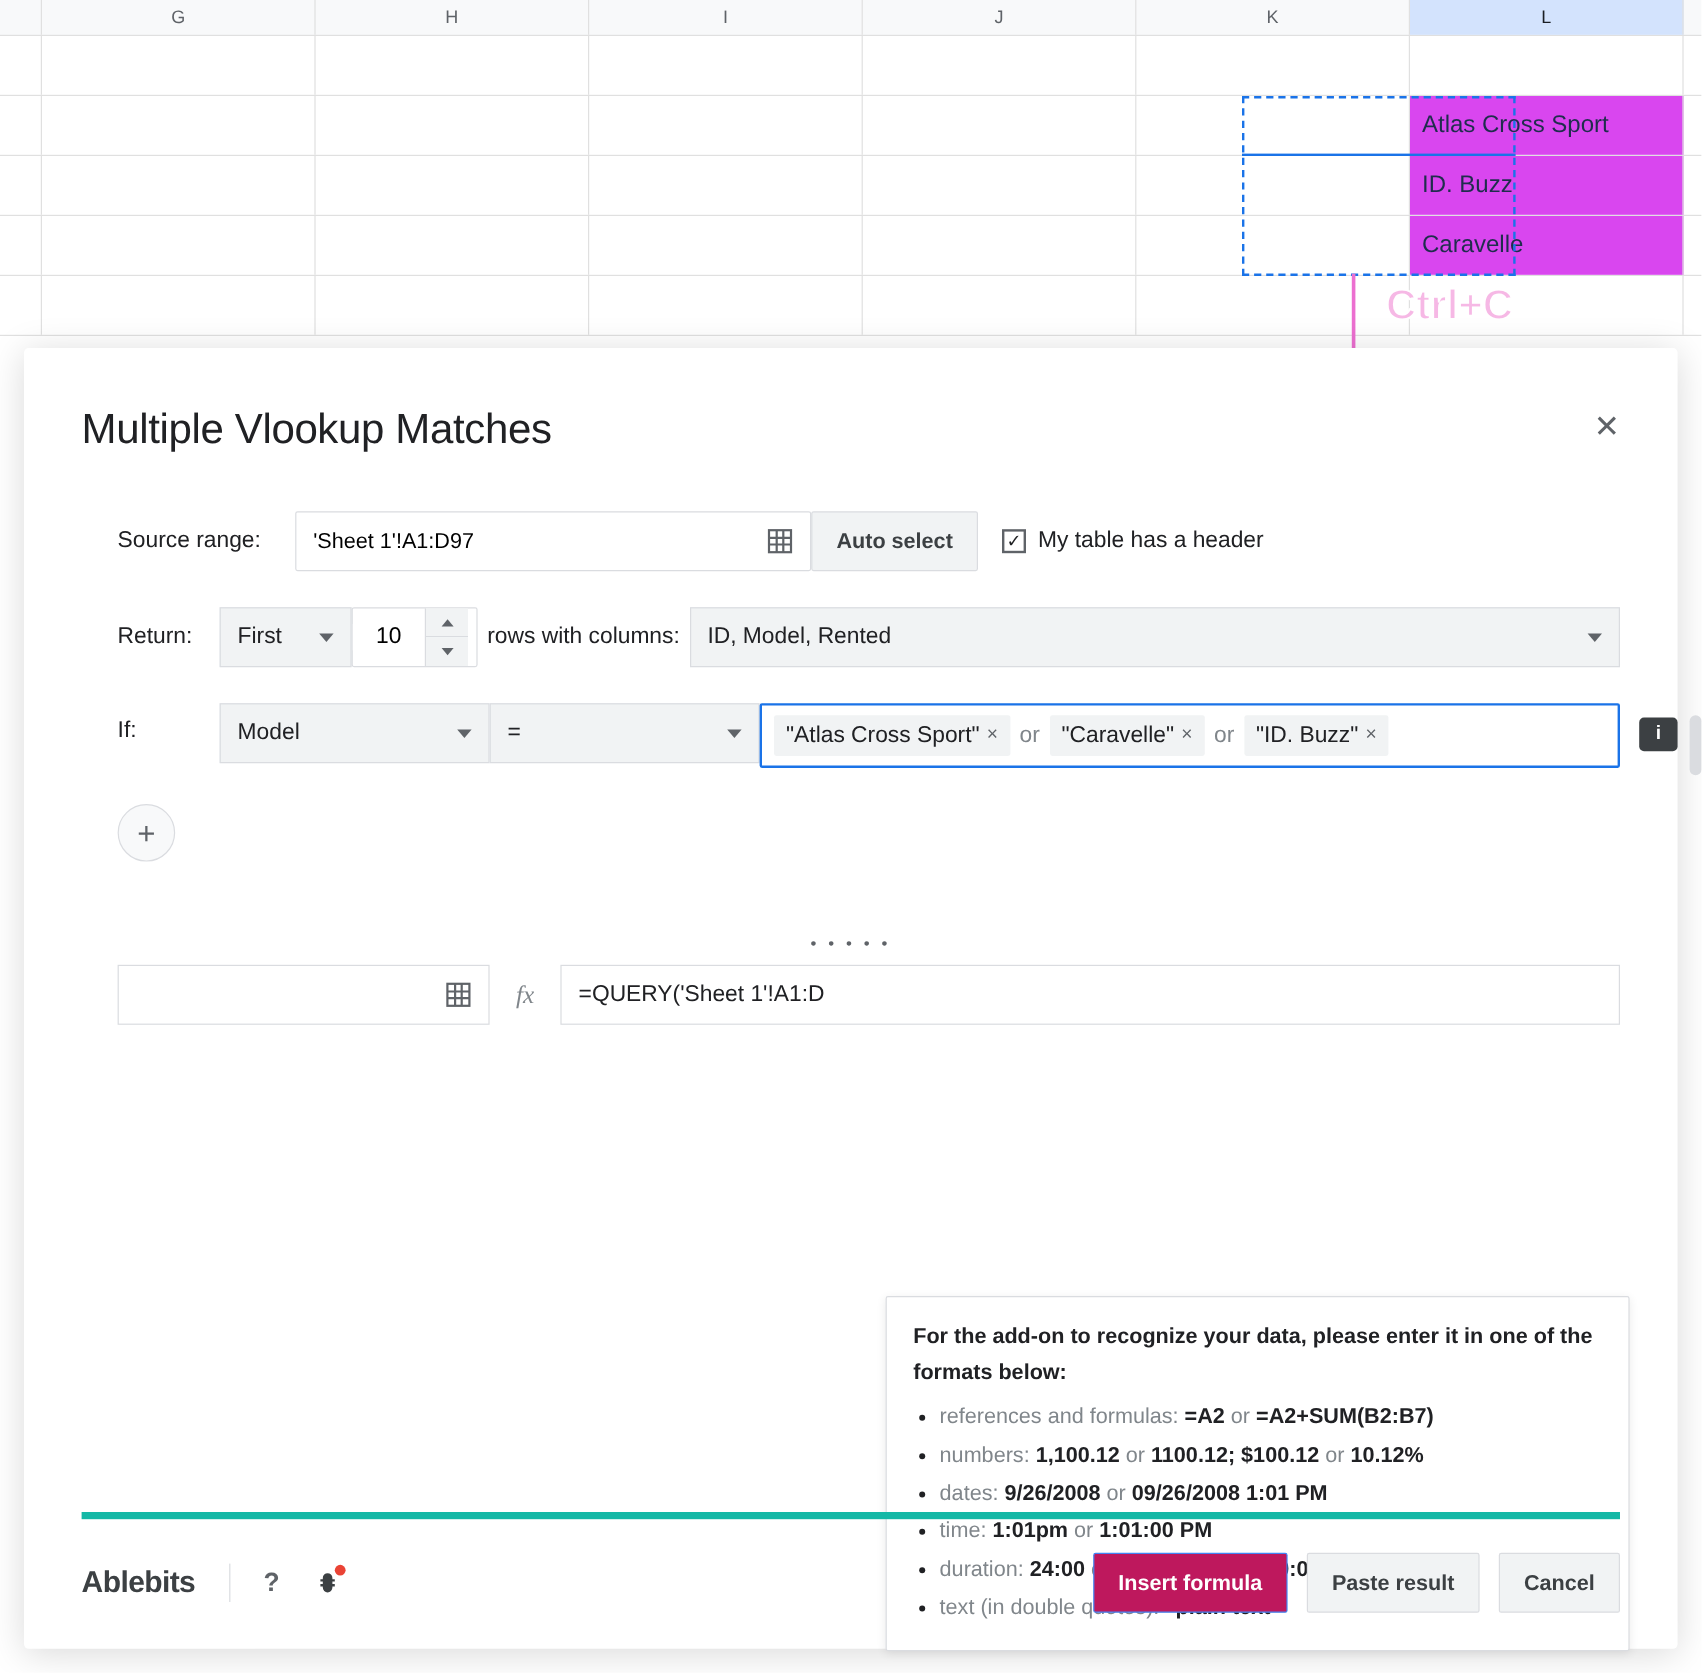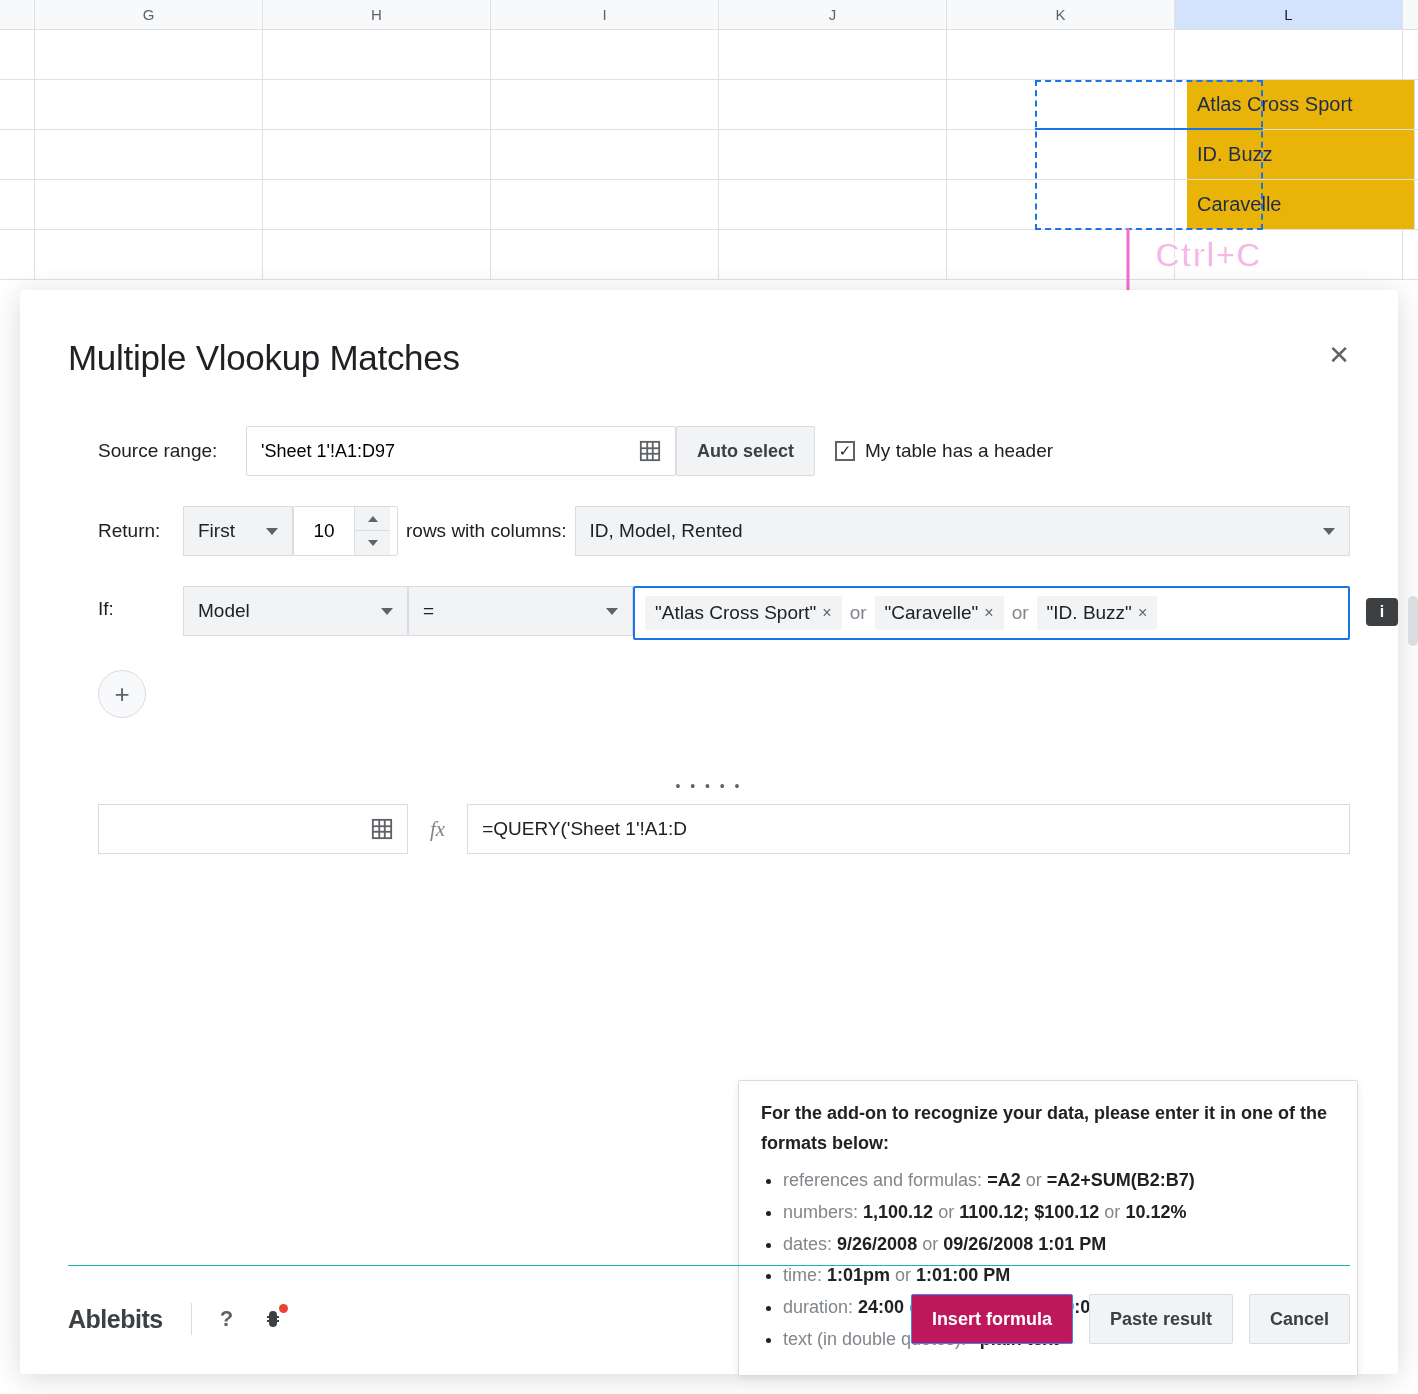--- a/index.html
+++ b/index.html
@@ -8,21 +8,21 @@
 
 .sheet { position: absolute; top: 0; left: 0; right: 0; }
 .col-headers { display: flex; height: 30px; background: #f8f9fa; border-bottom: 1px solid #e0e0e0; }
 .col-header { flex: 0 0 228px; text-align: center; font-size: 15px; color: #5f6368; border-right: 1px solid #e0e0e0; display: flex; align-items: center; justify-content: center; }
 .col-header.first { flex: 0 0 35px; }
 .col-header.active { background: #d3e3fd; color: #1a1e24; }
 .rows { }
 .row { display: flex; height: 50px; border-bottom: 1px solid #e0e0e0; }
 .cell { flex: 0 0 228px; border-right: 1px solid #e0e0e0; padding: 8px 10px; font-size: 20px; color: #1f2d4d; display: flex; align-items: center; }
 .cell.first { flex: 0 0 35px; }
-.cell.sel { background: #eab308; margin-left: 12px; }
+.cell.sel { background: #d946ef; }
 .sel-outline { position: absolute; border: 2.5px dashed #1a73e8; pointer-events: none; }
 .sel-solid { position: absolute; border-bottom: 2.5px solid #1a73e8; pointer-events: none; }
 
 
 .annot { position: absolute; font-family: Arial; font-weight: 700; font-size: 35px; color: #f6b8e5; -webkit-text-stroke: 1.5px #fff; text-shadow: 0 0 2px #fff; pointer-events:none; }
 .arrow { position: absolute; pointer-events: none; }
 
 
 .dialog { position: absolute; top: 290px; left: 20px; right: 20px; bottom: 20px; background: #fff; box-shadow: 0 4px 30px rgba(0,0,0,0.15); border-radius: 4px; padding: 48px 48px 30px 48px; }
 .dlg-title { font-size: 35px; font-family: "Google Sans", Arial; color: #202124; font-weight: 400; margin-bottom: 48px; letter-spacing: -0.3px; }
@@ -71,21 +71,21 @@
 .tooltip-box ul { list-style: disc; padding-left: 22px; margin-top: 8px; }
 .tooltip-box li { margin-bottom: 2px; }
 
 .dots-sep { text-align: center; color: #5f6368; letter-spacing: 3px; font-size: 14px; margin: 60px 0 10px; }
 
 .formula-row { display: flex; gap: 16px; align-items: center; padding-left: 30px; }
 .range-box { border: 1px solid #dadce0; height: 50px; width: 310px; display: flex; align-items: center; justify-content: flex-end; padding: 0 14px; }
 .fx-label { font-style: italic; font-size: 21px; color: #80868b; font-family: serif; margin: 0 6px; }
 .formula-input { border: 1px solid #dadce0; height: 50px; flex: 1; padding: 0 14px; font-size: 19px; color: #202124; display: flex; align-items: center; overflow: hidden; white-space: nowrap; }
 
-.footer { position: absolute; bottom: 30px; left: 48px; right: 48px; display: flex; align-items: center; justify-content: space-between; border-top: 1px solid #14b8a6; padding-top: 28px; }
+.footer { position: absolute; bottom: 30px; left: 48px; right: 48px; display: flex; align-items: center; justify-content: space-between; border-top: 6px solid #14b8a6; padding-top: 28px; }
 .footer-left { display: flex; align-items: center; gap: 28px; }
 .brand { font-size: 25px; font-weight: 700; letter-spacing: -0.5px; color: #3c4043; }
 .vsep { width: 1px; height: 32px; background: #dadce0; }
 .help-icon { font-size: 22px; font-weight: 700; color: #5f6368; cursor: pointer; }
 .bug-icon { position: relative; width: 24px; height: 24px; cursor: pointer; }
 .bug-icon svg { width: 100%; height: 100%; }
 .bug-dot { position: absolute; top: -3px; right: -3px; width: 9px; height: 9px; background: #ea4335; border-radius: 50%; }
 .footer-right { display: flex; gap: 16px; }
 
 </style>

